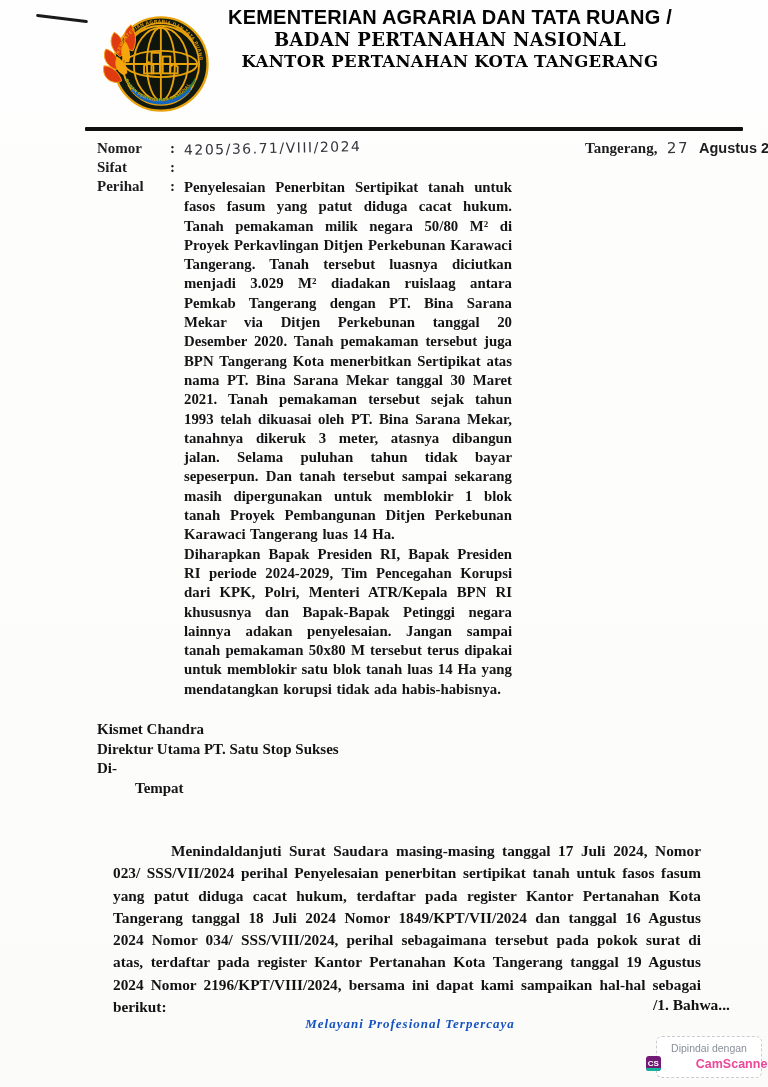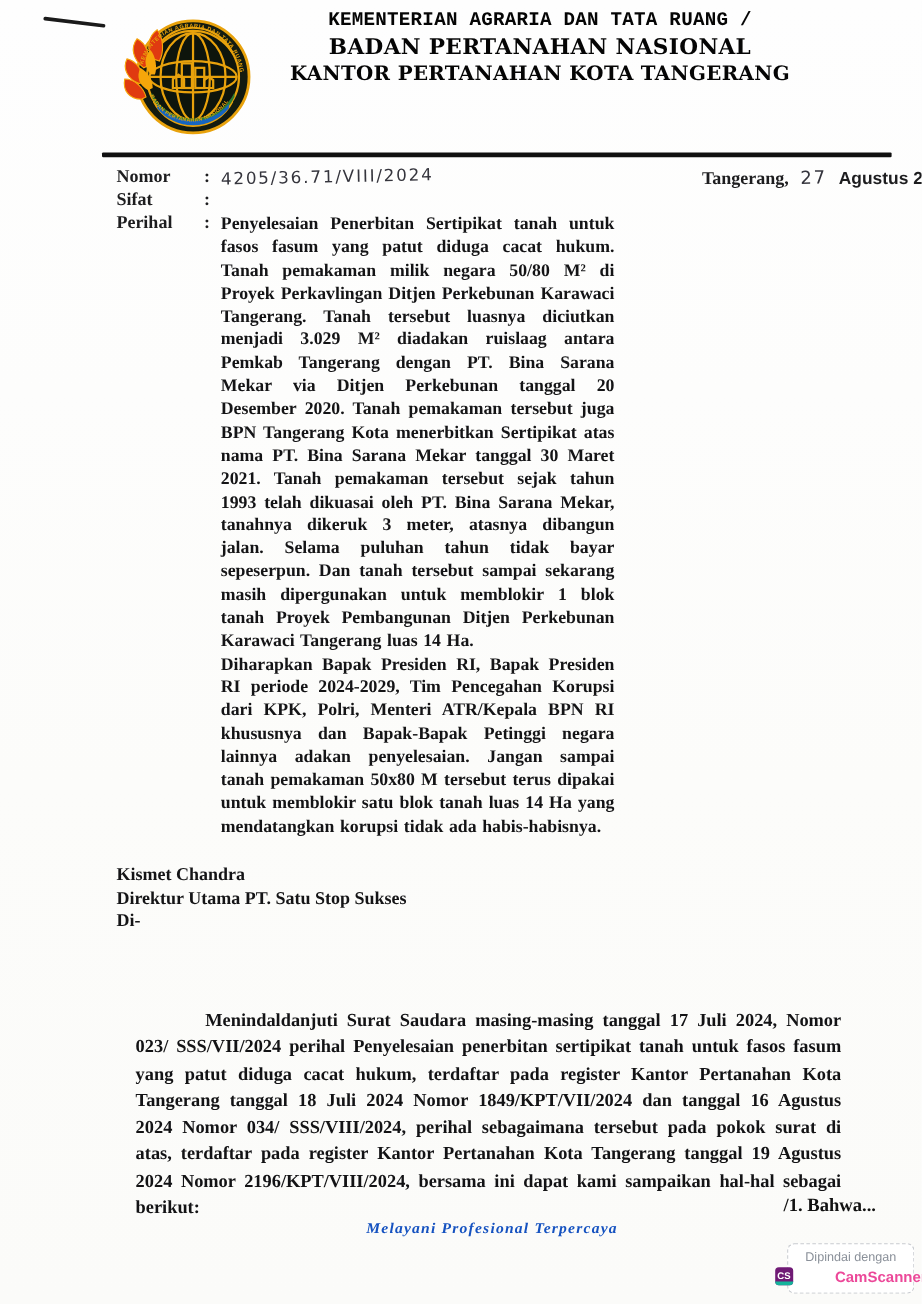--- a/index.html
+++ b/index.html
@@ -11,21 +11,21 @@
   }
   .page{position:absolute;inset:0;background:linear-gradient(180deg,#fefefe 0%,#fcfcfa 60%,#fbfbf9 100%);}
 
   
   .artifact{position:absolute;left:36px;top:17px;width:52px;height:3px;background:#1a1a1a;transform:rotate(7deg);border-radius:2px;}
 
   
   .header{position:absolute;left:0;top:6px;width:768px;}
   .logo{position:absolute;left:100px;top:2px;width:118px;height:112px;}
   .header-text{margin-left:170px;width:560px;text-align:center;font-weight:700;color:#050505;}
-  .ht1{font-family:Liberation Mono, monospace;font-size:16px;line-height:23px;letter-spacing:.2px;}
+  .ht1{font-family:Liberation Sans, sans-serif;font-size:20px;line-height:23px;letter-spacing:.2px;}
   .ht2{font-family:"DejaVu Serif", serif;font-size:18px;line-height:22px;letter-spacing:.3px;}
   .ht3{font-family:"DejaVu Serif", serif;font-size:16.5px;line-height:21px;letter-spacing:.3px;}
   .ht4{font-family:"DejaVu Serif", serif;font-size:15.5px;line-height:21px;letter-spacing:.4px;}
   .address{position:absolute;left:0;top:108px;width:768px;text-align:center;
     font-family:"Liberation Sans", sans-serif;font-weight:700;font-size:11.3px;color:#111;}
   .rule{position:absolute;left:85px;top:127px;width:658px;height:4px;background:#101010;border-radius:1px;}
 
   
   .meta{position:absolute;left:97px;top:139px;width:640px;font-weight:700;font-size:15px;}
   .meta-row{display:flex;line-height:19px;}
@@ -154,20 +154,21 @@
 
   <div class="perihal-body">
     <p>Penyelesaian Penerbitan Sertipikat tanah untuk fasos fasum yang patut diduga cacat hukum. Tanah pemakaman milik negara 50/80 M² di Proyek Perkavlingan Ditjen Perkebunan Karawaci Tangerang. Tanah tersebut luasnya diciutkan menjadi 3.029 M² diadakan ruislaag antara Pemkab Tangerang dengan PT. Bina Sarana Mekar via Ditjen Perkebunan tanggal 20 Desember 2020. Tanah pemakaman tersebut juga BPN Tangerang Kota menerbitkan Sertipikat atas nama PT. Bina Sarana Mekar tanggal 30 Maret 2021. Tanah pemakaman tersebut sejak tahun 1993 telah dikuasai oleh PT. Bina Sarana Mekar, tanahnya dikeruk 3 meter, atasnya dibangun jalan. Selama puluhan tahun tidak bayar sepeserpun. Dan tanah tersebut sampai sekarang masih dipergunakan untuk memblokir 1 blok tanah Proyek Pembangunan Ditjen Perkebunan Karawaci Tangerang luas 14 Ha.</p>
     <p>Diharapkan Bapak Presiden RI, Bapak Presiden RI periode 2024-2029, Tim Pencegahan Korupsi dari KPK, Polri, Menteri ATR/Kepala BPN RI khususnya dan Bapak-Bapak Petinggi negara lainnya adakan penyelesaian. Jangan sampai tanah pemakaman 50x80 M tersebut terus dipakai untuk memblokir satu blok tanah luas 14 Ha yang mendatangkan korupsi tidak ada habis-habisnya.</p>
   </div>
 
   <div class="recipient">
     <div>Kismet Chandra</div>
     <div>Direktur Utama PT. Satu Stop Sukses</div>
     <div>Di-</div>
+    <div class="indent">Tempat</div>
   </div>
 
   <div class="bodypara">
     <p>Menindaldanjuti Surat Saudara masing-masing tanggal 17 Juli 2024, Nomor 023/ SSS/VII/2024 perihal Penyelesaian penerbitan sertipikat tanah untuk fasos fasum yang patut diduga cacat hukum, terdaftar pada register Kantor Pertanahan Kota Tangerang tanggal 18 Juli 2024 Nomor 1849/KPT/VII/2024 dan tanggal 16 Agustus 2024 Nomor 034/ SSS/VIII/2024, perihal sebagaimana tersebut pada pokok surat di atas, terdaftar pada register Kantor Pertanahan Kota Tangerang tanggal 19 Agustus 2024 Nomor 2196/KPT/VIII/2024, bersama ini dapat kami sampaikan hal-hal sebagai berikut:</p>
   </div>
 
   <div class="continuation">/1. Bahwa...</div>
 
   <div class="motto">Melayani Profesional Terpercaya</div>
 

